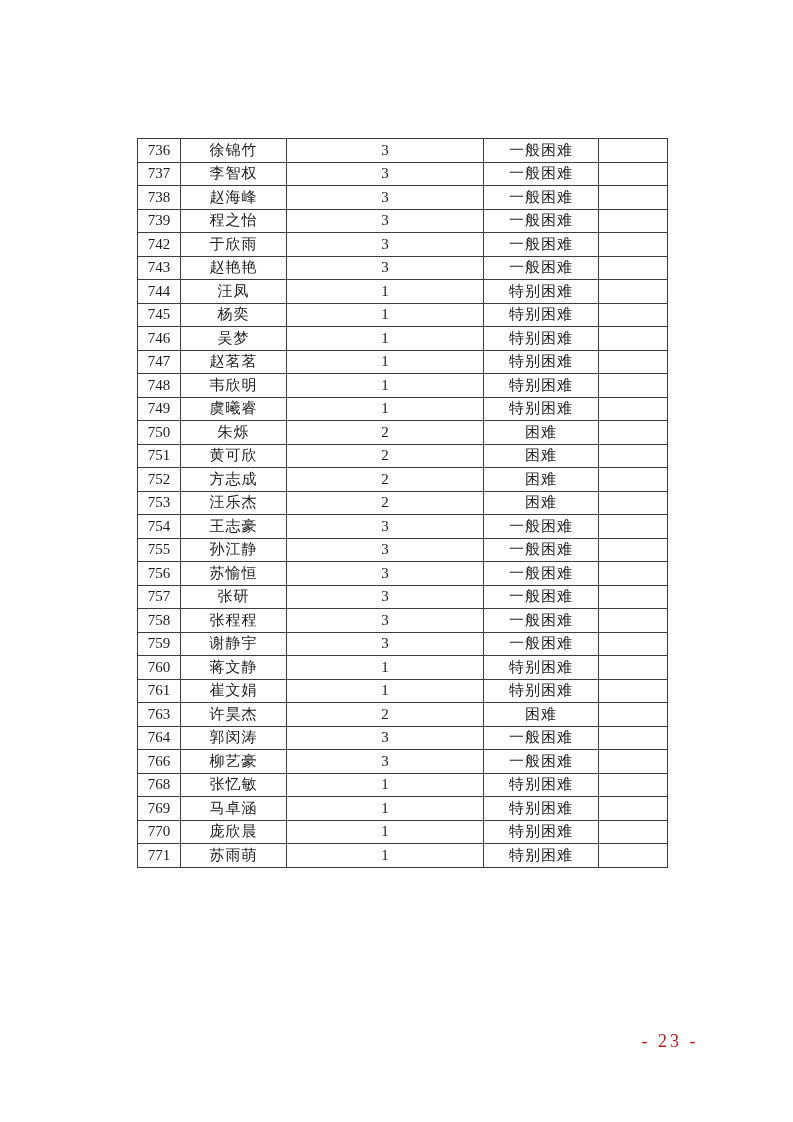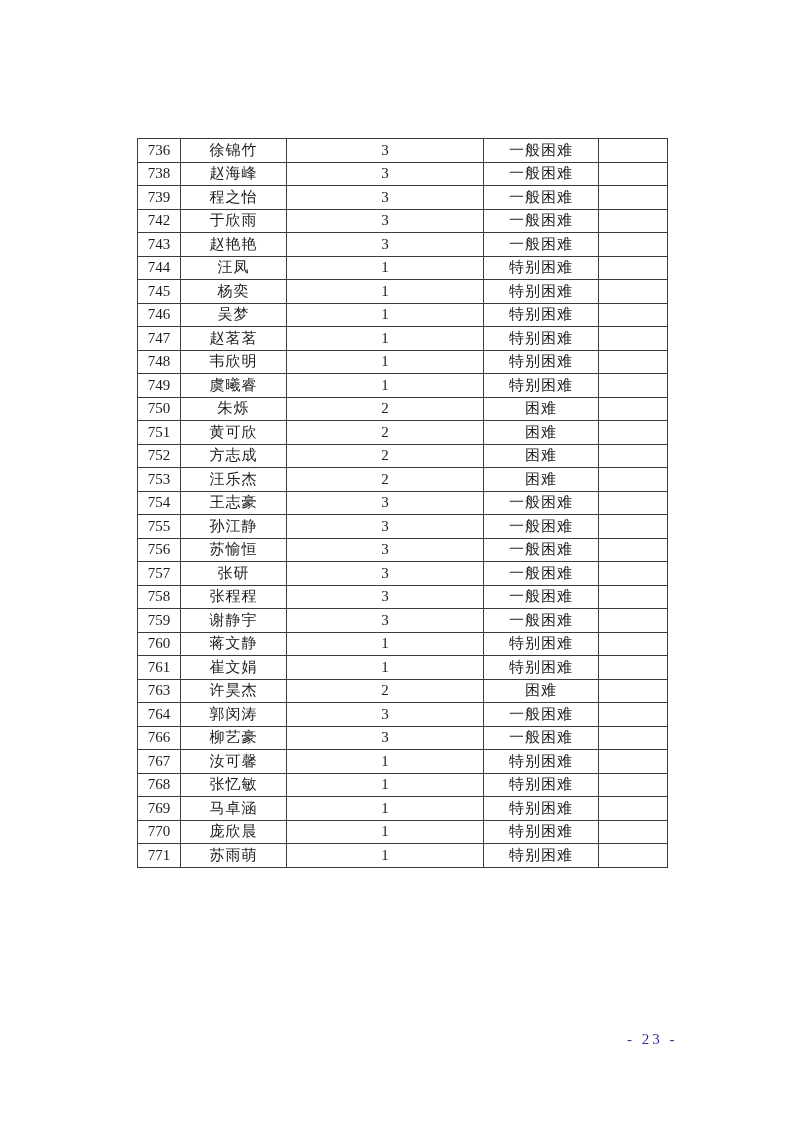--- a/index.html
+++ b/index.html
@@ -38,24 +38,24 @@
   }
   table.roster td.cell-name,
   table.roster td.cell-status {
     letter-spacing: 1px;
   }
   .page-number {
     position: absolute;
     top: 1031px;
     left: 627px;
     width: 86px;
-    text-align: left;
-    font-size: 15px;
+    text-align: center;
+    font-size: 18px;
     letter-spacing: 3px;
-    color: #4c1d95;
+    color: #b91c1c;
   }
 </style>
 </head>
 <body>
 
 <div class="page">
 
   <table class="roster">
     <colgroup>
       <col style="width:43px">
@@ -67,20 +67,27 @@
     <tbody>
 
         <tr>
           <td class="cell-no">736</td>
           <td class="cell-name">徐锦竹</td>
           <td class="cell-level">3</td>
           <td class="cell-status">一般困难</td>
           <td class="cell-note"></td>
         </tr>
 
+        <tr>
+          <td class="cell-no">737</td>
+          <td class="cell-name">李智权</td>
+          <td class="cell-level">3</td>
+          <td class="cell-status">一般困难</td>
+          <td class="cell-note"></td>
+        </tr>
 
         <tr>
           <td class="cell-no">738</td>
           <td class="cell-name">赵海峰</td>
           <td class="cell-level">3</td>
           <td class="cell-status">一般困难</td>
           <td class="cell-note"></td>
         </tr>
 
         <tr>
@@ -272,27 +279,20 @@
 
 
         <tr>
           <td class="cell-no">766</td>
           <td class="cell-name">柳艺豪</td>
           <td class="cell-level">3</td>
           <td class="cell-status">一般困难</td>
           <td class="cell-note"></td>
         </tr>
 
-        <tr>
-          <td class="cell-no">767</td>
-          <td class="cell-name">汝可馨</td>
-          <td class="cell-level">1</td>
-          <td class="cell-status">特别困难</td>
-          <td class="cell-note"></td>
-        </tr>
 
         <tr>
           <td class="cell-no">768</td>
           <td class="cell-name">张忆敏</td>
           <td class="cell-level">1</td>
           <td class="cell-status">特别困难</td>
           <td class="cell-note"></td>
         </tr>
 
         <tr>

